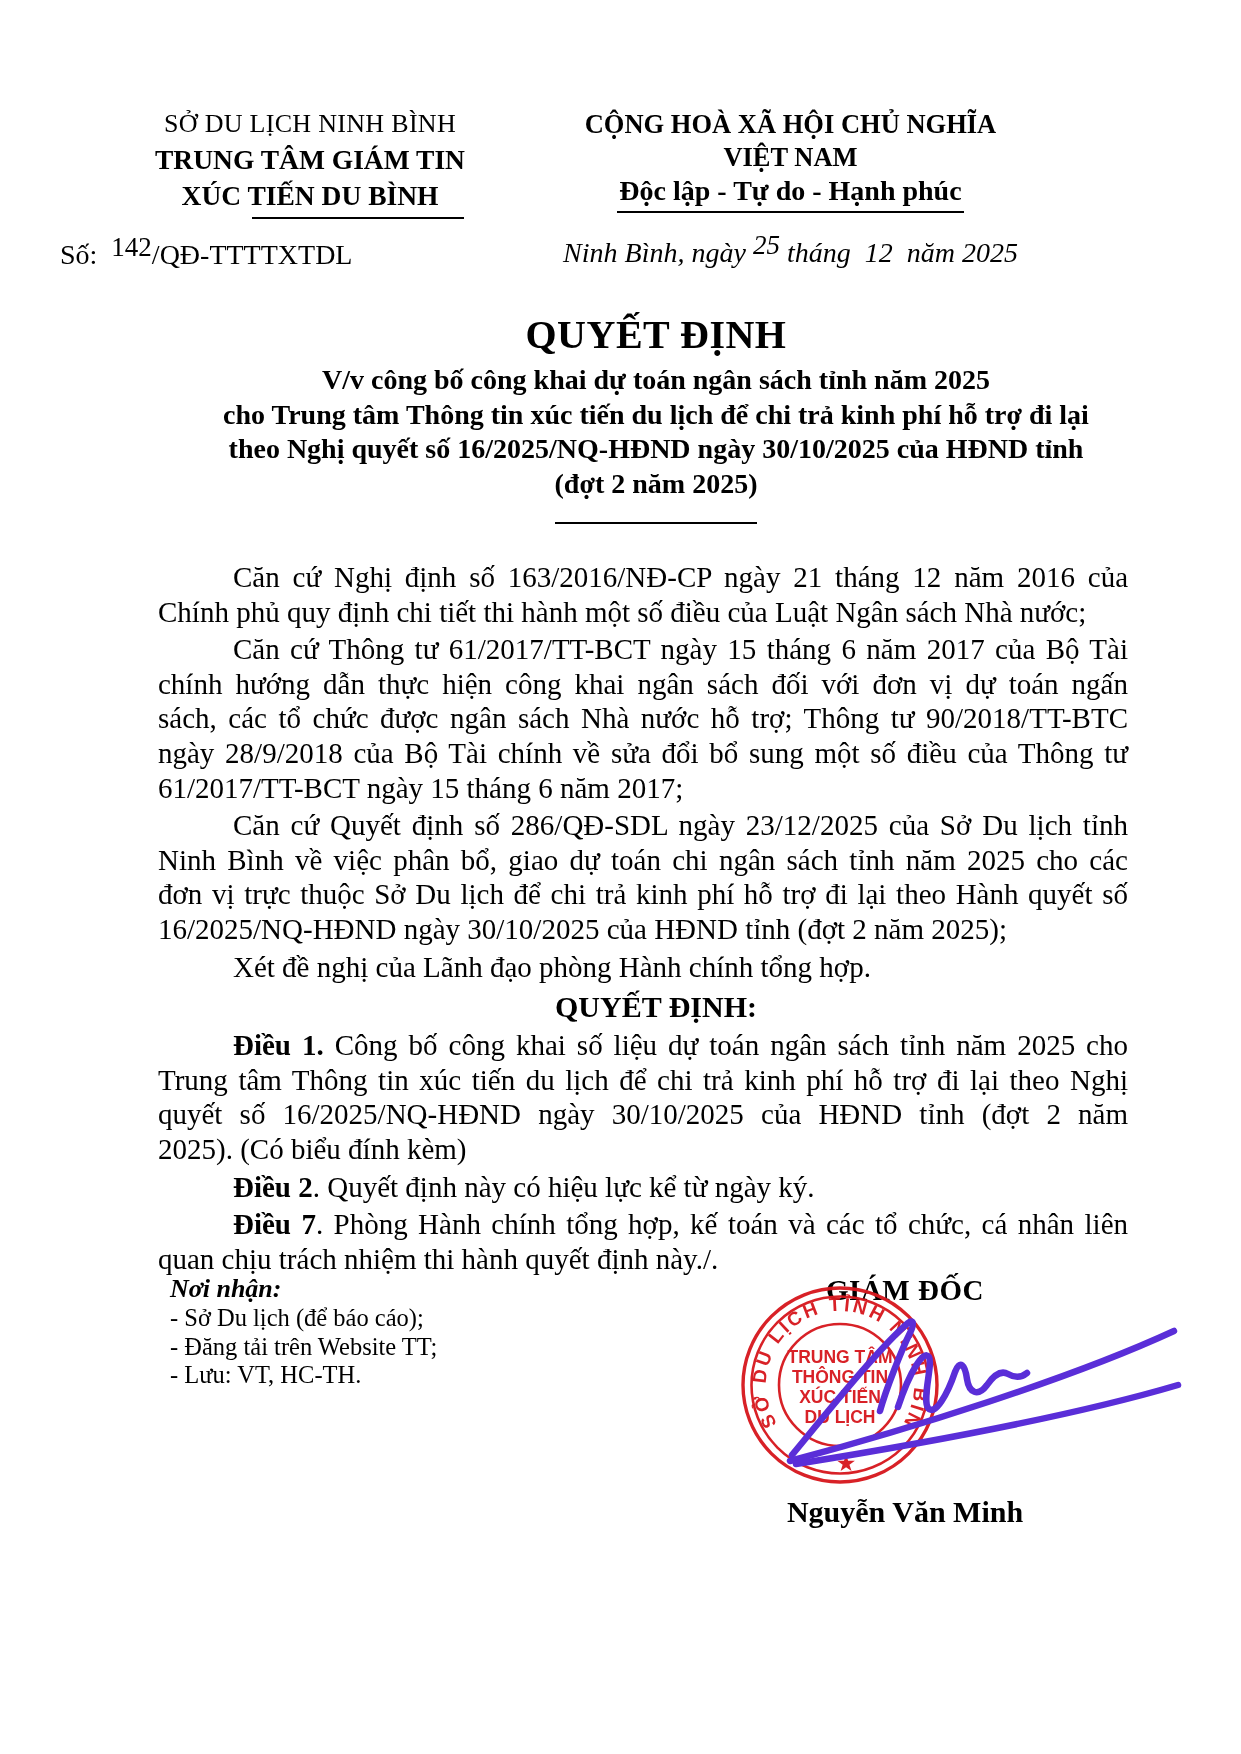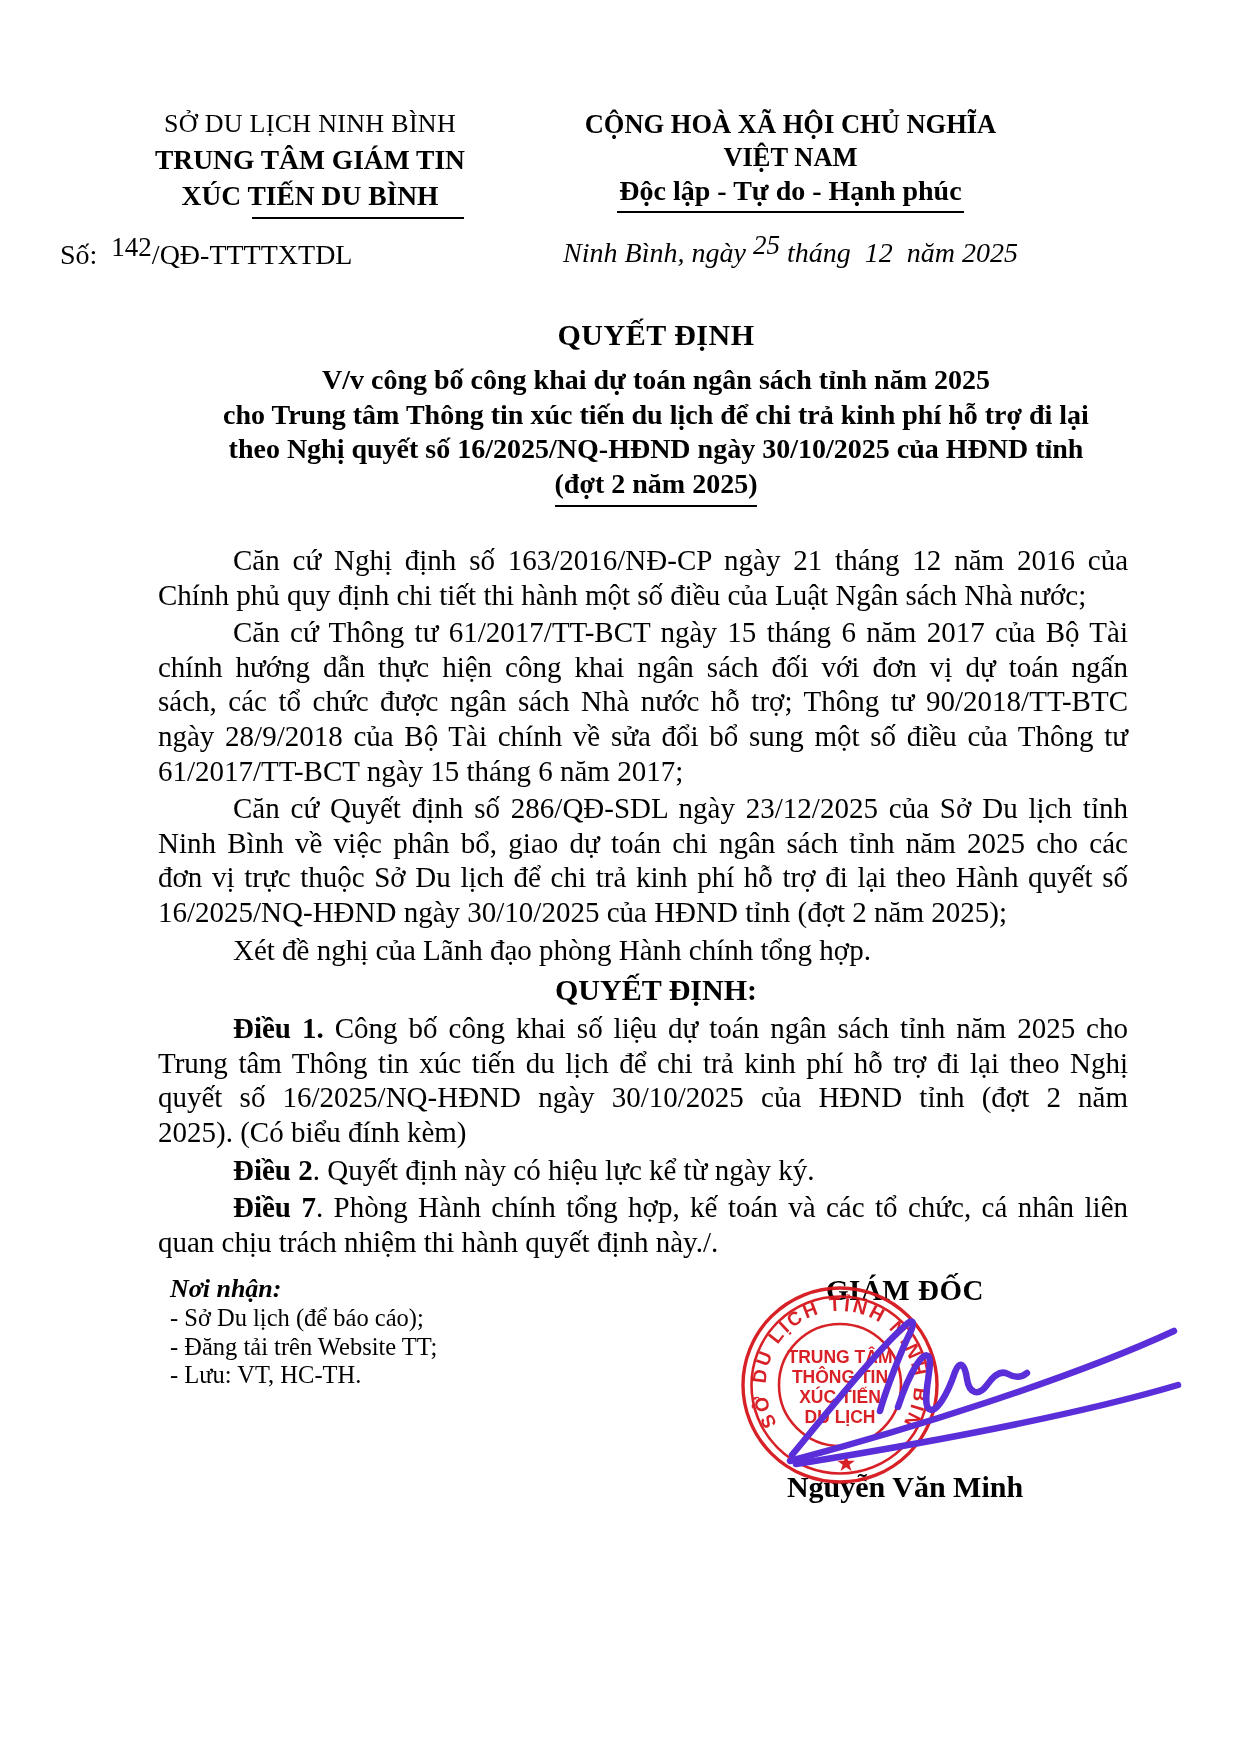--- a/index.html
+++ b/index.html
@@ -20,38 +20,38 @@
   .hdr-left .rule { width:212px; height:0; border-bottom:2.5px solid #000; margin:3px auto 0 auto; transform:translateX(48px); }
   .hdr-right { position:absolute; left:553px; top:2px; width:475px; text-align:center; }
   .hdr-right .r1 { font-size:26.5px; line-height:33px; font-weight:bold; }
   .hdr-right .r2 { display:inline-block; font-size:28px; line-height:34px; font-weight:bold; border-bottom:2.5px solid #000; padding:0 2px 3px 2px; }
   .so-line { position:absolute; left:60px; top:133px; font-size:28px; white-space:pre; }
   .so-line .raised { position:relative; top:-8px; font-size:27px; }
   .date-line { position:absolute; left:553px; top:131px; width:475px; text-align:center; font-style:italic; font-size:28px; white-space:pre; }
   .date-line .raised { position:relative; top:-8px; font-size:27px; }
   
   .main-col { position:absolute; left:158px; top:288px; width:970px; }
-  .doc-title { text-align:center; padding-left:26px; font-size:30px; font-weight:bold; line-height:38px; margin-top:28px; letter-spacing:.5px; }
+  .doc-title { text-align:center; padding-left:26px; font-size:40px; font-weight:bold; line-height:38px; margin-top:28px; letter-spacing:.5px; }
   .subtitle { text-align:center; padding-left:26px; font-size:28px; font-weight:bold; line-height:34.5px; margin-top:9px; }
-  .subtitle .sub-last { display:inline-block; border-bottom:2.5px solid #000; padding:0 0 4px 0;font-family:Liberation Serif, serif; }
+  .subtitle .sub-last { display:inline-block; border-bottom:2.5px solid #000; padding:0 0 21px 0;font-family:Liberation Serif, serif; }
   .body-block { margin-top:36px; }
   .para { margin:3px 0; font-size:29px; line-height:34.6px; }
   .para.italic { }
   .pline { text-align:justify; text-align-last:justify; }
   .pline.first { text-indent:75px; }
   .pline.last { text-align-last:left; }
   .pline b { font-weight:bold; font-style:normal; }
   .decision-heading { text-align:center; padding-left:26px; font-size:30px; font-weight:bold; line-height:36px; margin:5px 0 2px 0; }
   
   .footer { position:absolute; left:158px; top:1272px; width:970px; height:480px; }
   .recipients { position:absolute; left:12px; top:2px; }
   .recipients .rtitle { font-size:26px; font-weight:bold; font-style:italic; line-height:30px; }
   .recipients .ritem { font-size:24.5px; line-height:28.5px; }
   .sig-title { position:absolute; left:532px; top:2px; width:430px; text-align:center; font-size:29px; font-weight:bold; letter-spacing:.5px; z-index:1; }
-  .sig-name { position:absolute; left:532px; top:198px; width:430px; text-align:center; font-size:30px; font-weight:bold; z-index:1; }
+  .sig-name { position:absolute; left:532px; top:223px; width:430px; text-align:center; font-size:30px; font-weight:bold; z-index:1; }
   .stamp { position:absolute; left:577px; top:8px; z-index:2; opacity:.96; }
   .signature { position:absolute; left:612px; top:37px; z-index:3; }
 </style>
 </head>
 <body>
 
 <div class="page">
 
   <div class="header">
     <div class="hdr-left">

